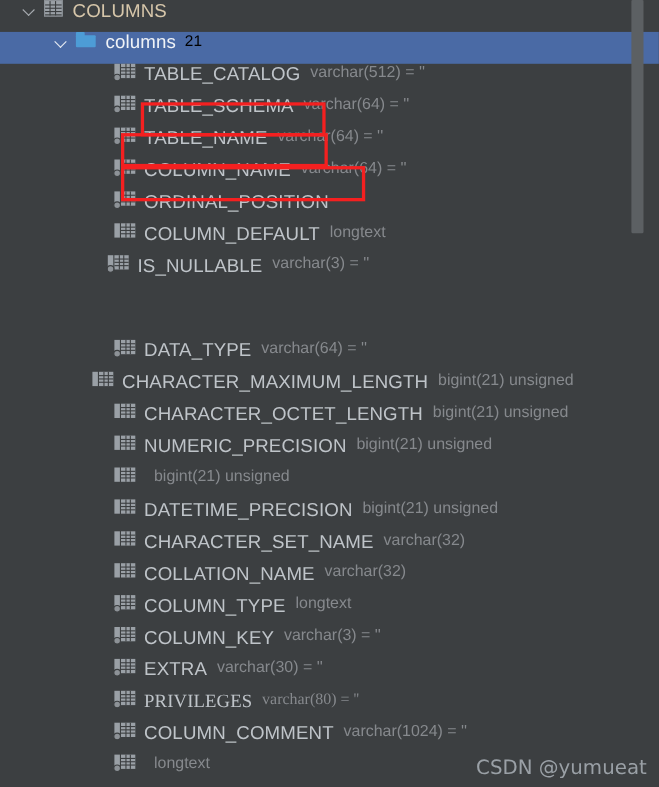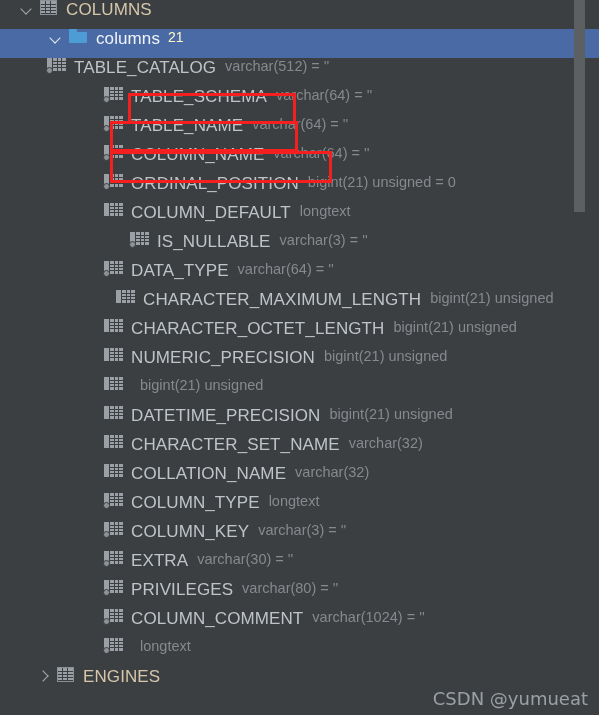--- a/index.html
+++ b/index.html
@@ -102,21 +102,21 @@
   
   .lbl{
     color:#bfc4c9;font-size:17px;letter-spacing:.1px;
   }
   .lbl.warm{color:#d6c6aa;}
   .lbl.sel{color:#f0f3f7;}
   .type{
     color:#86898d;font-size:14.5px;margin-left:9px;
   }
   .count{
-    color:#fef9c3;font-size:14px;margin-left:8px;
+    color:#000000;font-size:14px;margin-left:8px;
   }
 
   
   .redbox{
     position:absolute;
     border:3px solid #f42020;
     box-sizing:border-box;
     pointer-events:none;
     z-index:5;
   }
@@ -154,21 +154,21 @@
     <span class="chev"></span>
     <span class="ico-folder">
         <span class="tab"></span>
         <span class="body"></span>
       </span>
     <span class="lbl sel">columns</span>
     <span class="count">21</span>
   </div>
 
   <div id="column-rows">
-      <div class="row" style="padding-left: 47px;">
+      <div class="row" style="padding-left: 104px;">
         <span class="ico-col">
           <span class="bar"></span>
           <span class="grid"></span>
           <span class="dot"></span>
         </span>
         <span class="lbl">TABLE_CATALOG</span>
         <span class="type">varchar(512) = ''</span>
       </div>
       <div class="row" style="padding-left: 104px;">
         <span class="ico-col">
@@ -197,49 +197,48 @@
         <span class="lbl">COLUMN_NAME</span>
         <span class="type">varchar(64) = ''</span>
       </div>
       <div class="row" style="padding-left: 104px;">
         <span class="ico-col">
           <span class="bar"></span>
           <span class="grid"></span>
           <span class="dot"></span>
         </span>
         <span class="lbl">ORDINAL_POSITION</span>
-        <span class="type">bigint(21) unsigned = 0</span>
       </div>
       <div class="row" style="padding-left: 104px;">
         <span class="ico-col nodot">
           <span class="bar"></span>
           <span class="grid"></span>
         </span>
         <span class="lbl">COLUMN_DEFAULT</span>
         <span class="type">longtext</span>
       </div>
-      <div class="row" style="padding-left: 98px; margin-left: 32px;">
+      <div class="row" style="padding-left: 98px;">
         <span class="ico-col">
           <span class="bar"></span>
           <span class="grid"></span>
           <span class="dot"></span>
         </span>
         <span class="lbl">IS_NULLABLE</span>
         <span class="type">varchar(3) = ''</span>
       </div>
-      <div class="row" style="padding-left: 104px;">
+      <div class="row" style="padding-left: 104px; margin-top: 48px;">
         <span class="ico-col">
           <span class="bar"></span>
           <span class="grid"></span>
           <span class="dot"></span>
         </span>
         <span class="lbl">DATA_TYPE</span>
         <span class="type">varchar(64) = ''</span>
       </div>
-      <div class="row" style="padding-left: 116px;">
+      <div class="row" style="padding-left: 84px;">
         <span class="ico-col nodot">
           <span class="bar"></span>
           <span class="grid"></span>
         </span>
         <span class="lbl">CHARACTER_MAXIMUM_LENGTH</span>
         <span class="type">bigint(21) unsigned</span>
       </div>
       <div class="row" style="padding-left: 104px;">
         <span class="ico-col nodot">
           <span class="bar"></span>
@@ -307,21 +306,21 @@
       </div>
       <div class="row" style="padding-left: 104px;">
         <span class="ico-col">
           <span class="bar"></span>
           <span class="grid"></span>
           <span class="dot"></span>
         </span>
         <span class="lbl">EXTRA</span>
         <span class="type">varchar(30) = ''</span>
       </div>
-      <div class="row" style="padding-left: 104px;">
+      <div class="row" style="padding-left: 104px; font-family: Liberation Serif, serif;">
         <span class="ico-col">
           <span class="bar"></span>
           <span class="grid"></span>
           <span class="dot"></span>
         </span>
         <span class="lbl">PRIVILEGES</span>
         <span class="type">varchar(80) = ''</span>
       </div>
       <div class="row" style="padding-left: 104px;">
         <span class="ico-col">

